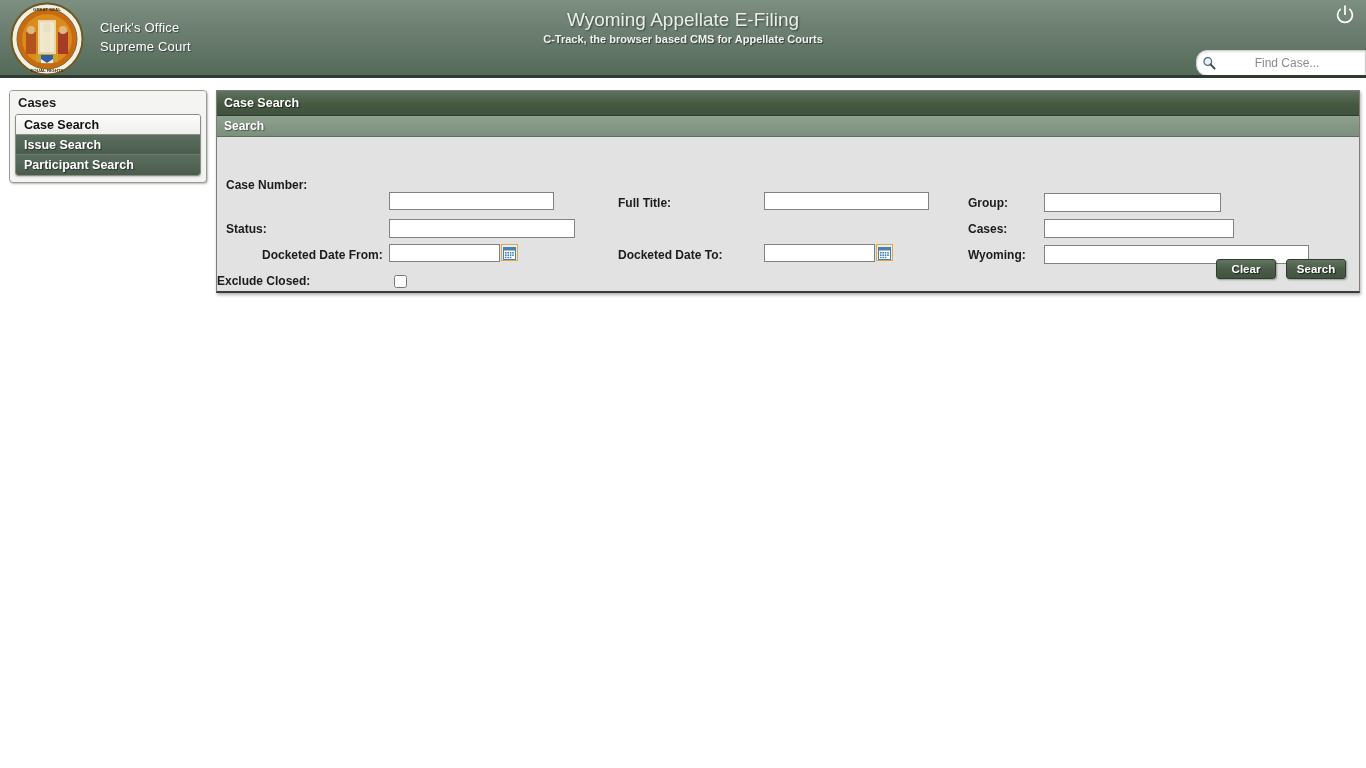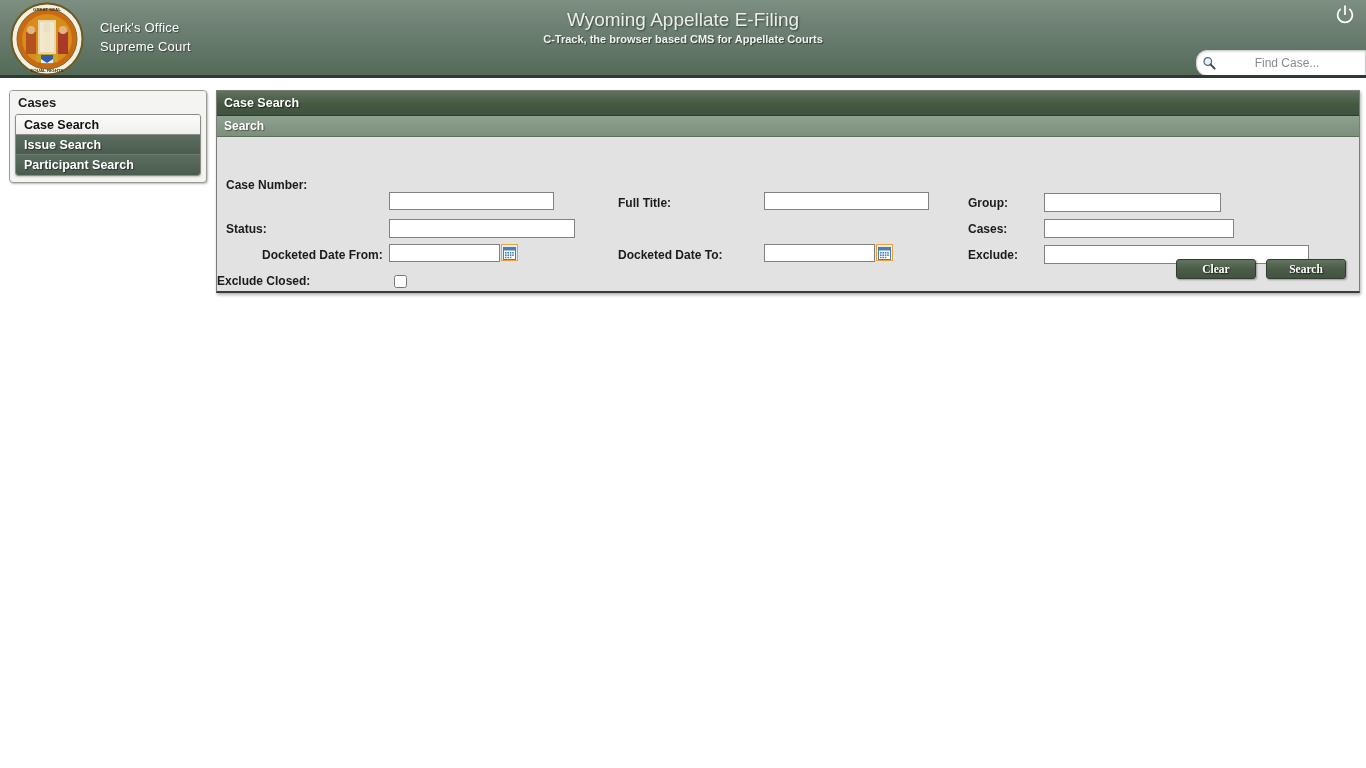--- a/index.html
+++ b/index.html
@@ -274,27 +274,27 @@
   }
 
   #button-row {
     position: absolute;
     right: 13px;
     bottom: 12px;
     display: flex;
     gap: 10px;
   }
   .gbtn {
-    width: 80px;
+    width: 60px;
     height: 20px;
     border: 1px solid #2f3d31;
     border-radius: 3px;
     background: linear-gradient(to bottom, #62755f 0%, #4b5c49 50%, #42533f 100%);
     color: #ffffff;
-    font-family: Liberation Serif, serif;
+    font-family: Liberation Sans, sans-serif;
     font-size: 11.5px;
     font-weight: bold;
     text-shadow: 1px 1px 1px rgba(0,0,0,.65);
     cursor: pointer;
     box-shadow: 1px 1px 2px rgba(0,0,0,.35);
     padding: 0;
     line-height: 18px;
   }
 </style>
 </head>
@@ -449,21 +449,21 @@
             <rect x="4.4" y="7.4" width="1.6" height="1.6"></rect>
           <rect x="6.8" y="7.4" width="1.6" height="1.6"></rect>
             <rect x="9.2" y="7.4" width="1.6" height="1.6"></rect>
           <rect x="2" y="9.8" width="1.6" height="1.4"></rect>
             <rect x="4.4" y="9.8" width="1.6" height="1.4"></rect>
           <rect x="6.8" y="9.8" width="1.6" height="1.4"></rect>
         </g>
       </svg>
     </div>
 
-    <label class="fld-label" style="left:751px; top:111px;">Exclude:</label>
+    <label class="fld-label" style="left:751px; top:111px;">Wyoming:</label>
     <div class="sel-wrap" style="left:827px; top:107px;">
       <select class="sel" style="position:relative; width:265px;">
         <option></option>
       </select>
       <svg class="sel-arrow" width="11" height="7" viewBox="0 0 11 7">
         <path d="M1 1 L5.5 5.6 L10 1" fill="none" stroke="#555c63" stroke-width="1.8" stroke-linecap="round"></path>
       </svg>
     </div>
 
     <label class="fld-label" style="left:0; top:137px;">Exclude Closed:</label>

